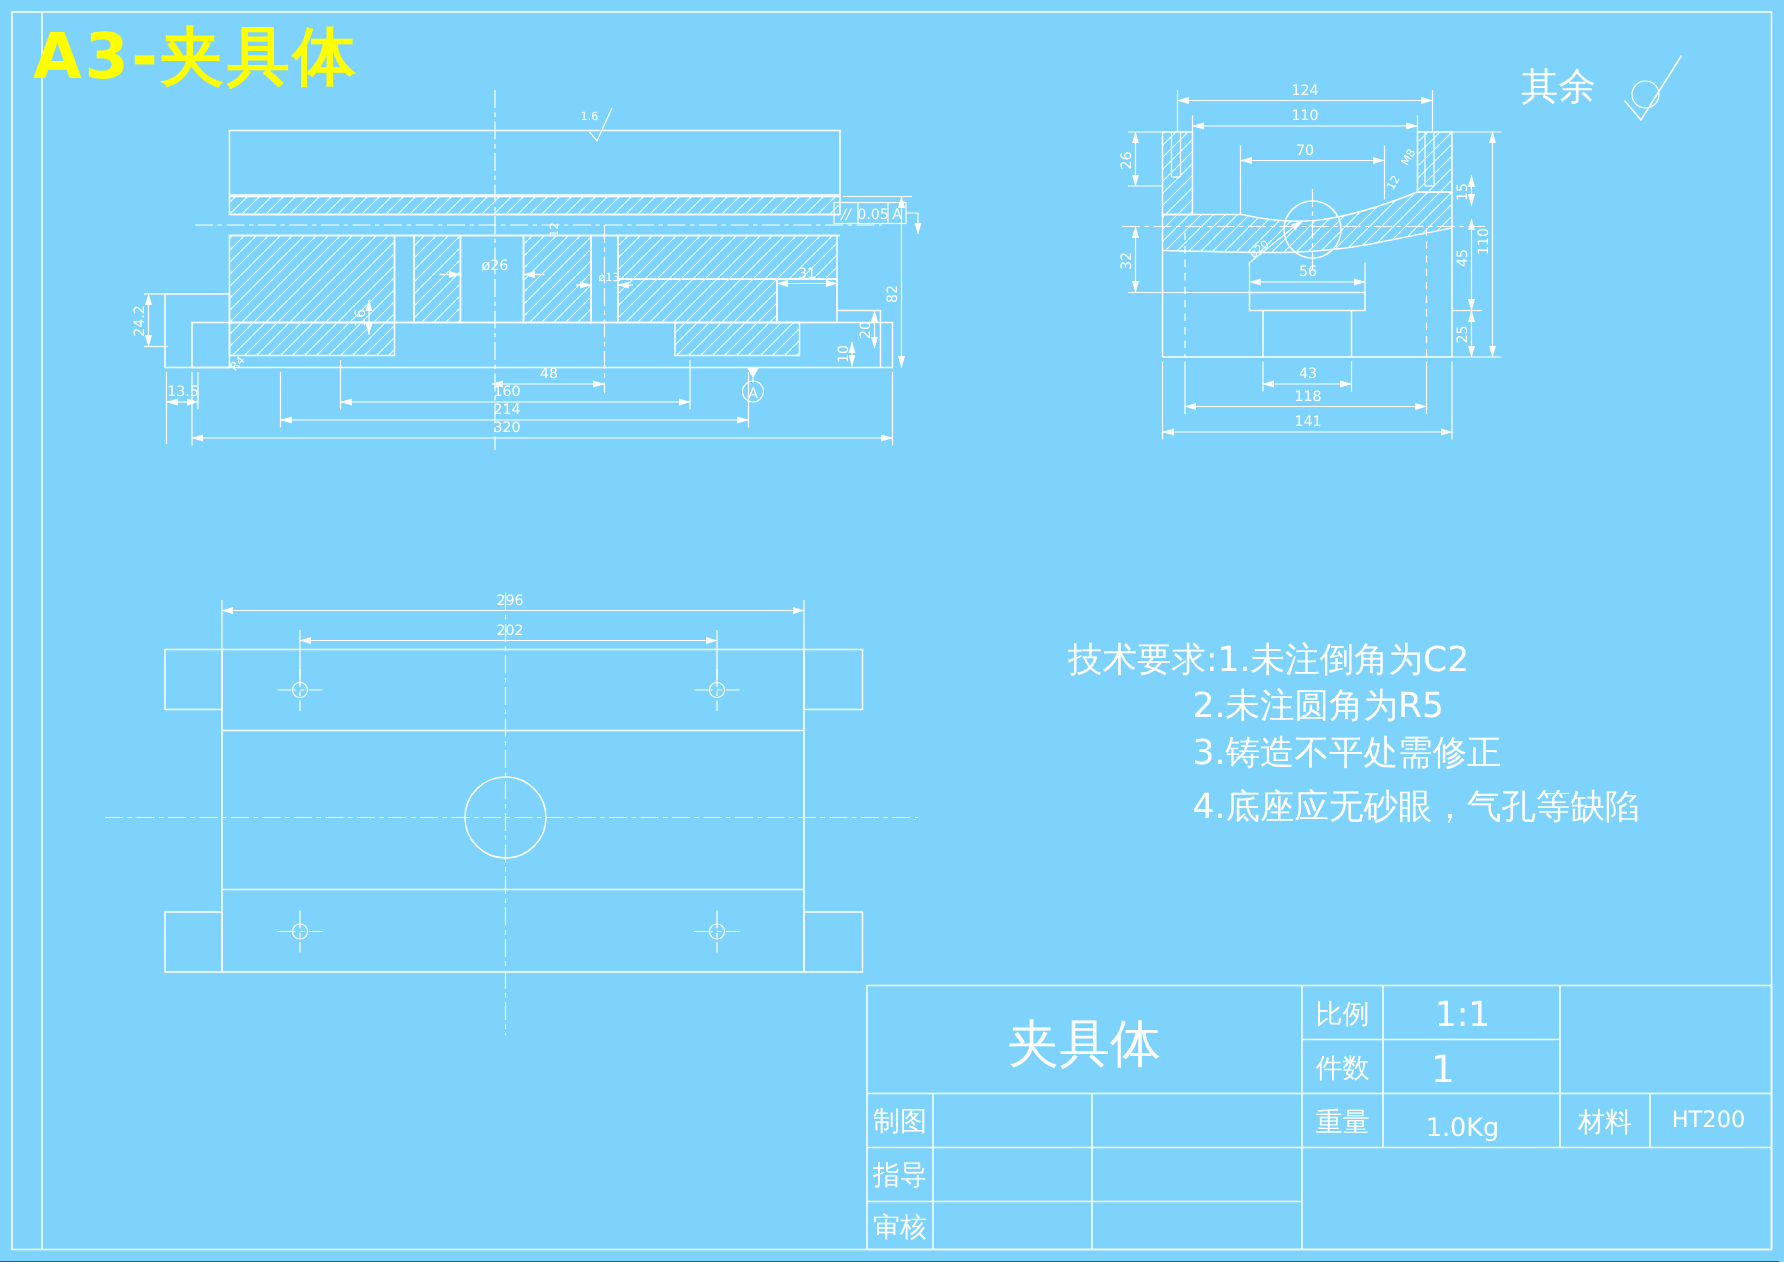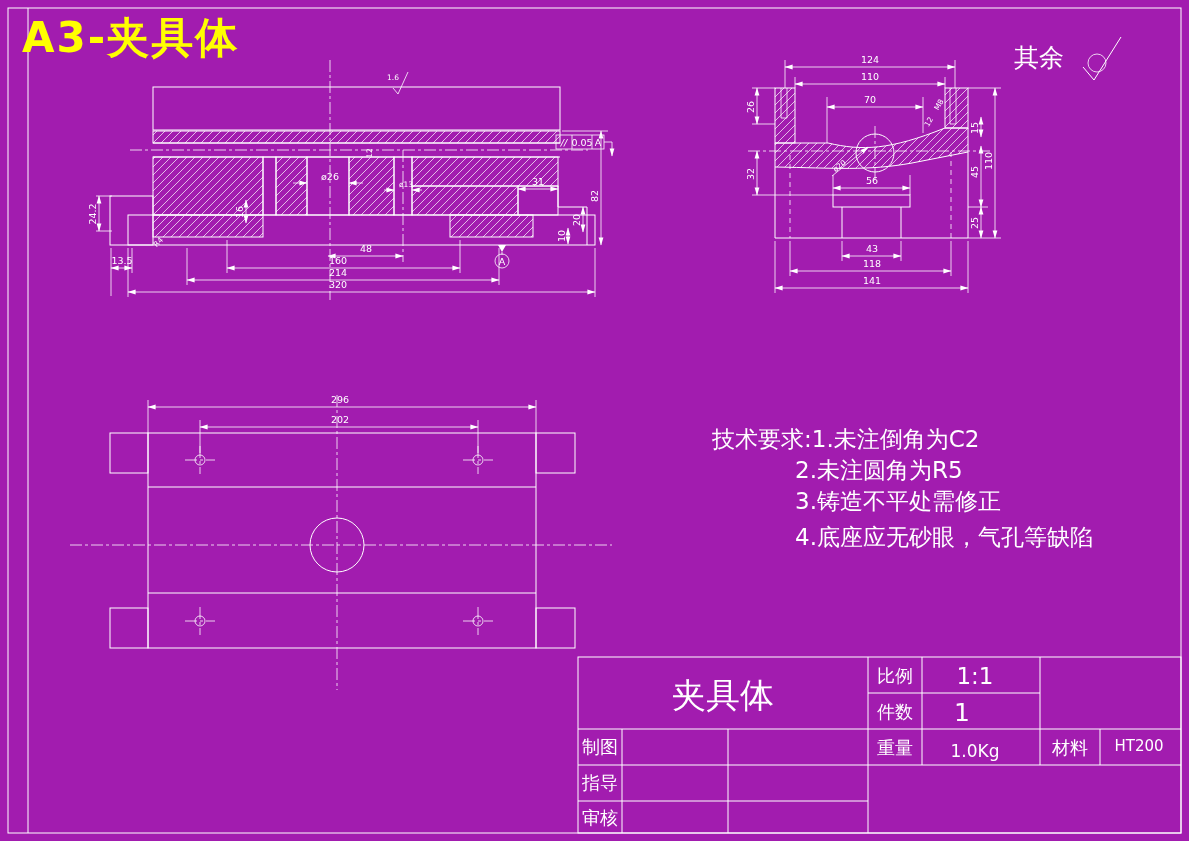--- a/index.html
+++ b/index.html
@@ -1,16 +1,16 @@
 <!DOCTYPE html>
 <html><head>
 <meta charset="utf-8">
 <style>
   html,body{margin:0;padding:0;background:#000;}
-  #sheet{position:relative;width:1189px;height:841px;background:#a21caf;overflow:hidden;
+  #sheet{position:relative;width:1189px;height:841px;background:#7dd3fc;overflow:hidden;
          font-family:"DejaVu Sans",sans-serif;}
   svg{position:absolute;left:0;top:0;}
   text{fill:#fff;font-family:"DejaVu Sans",sans-serif;}
   .dim{font-size:9.5px;text-anchor:middle;}
   .dim-s{font-size:7.5px;text-anchor:middle;}
   .cjk{font-size:23px;}
   .tb-label{font-size:18px;text-anchor:middle;}
   .tb-val{font-size:17px;text-anchor:middle;}
   .ln{stroke:#fff;stroke-width:1;fill:none;}
   .thin{stroke:#fff;stroke-width:0.8;fill:none;}

